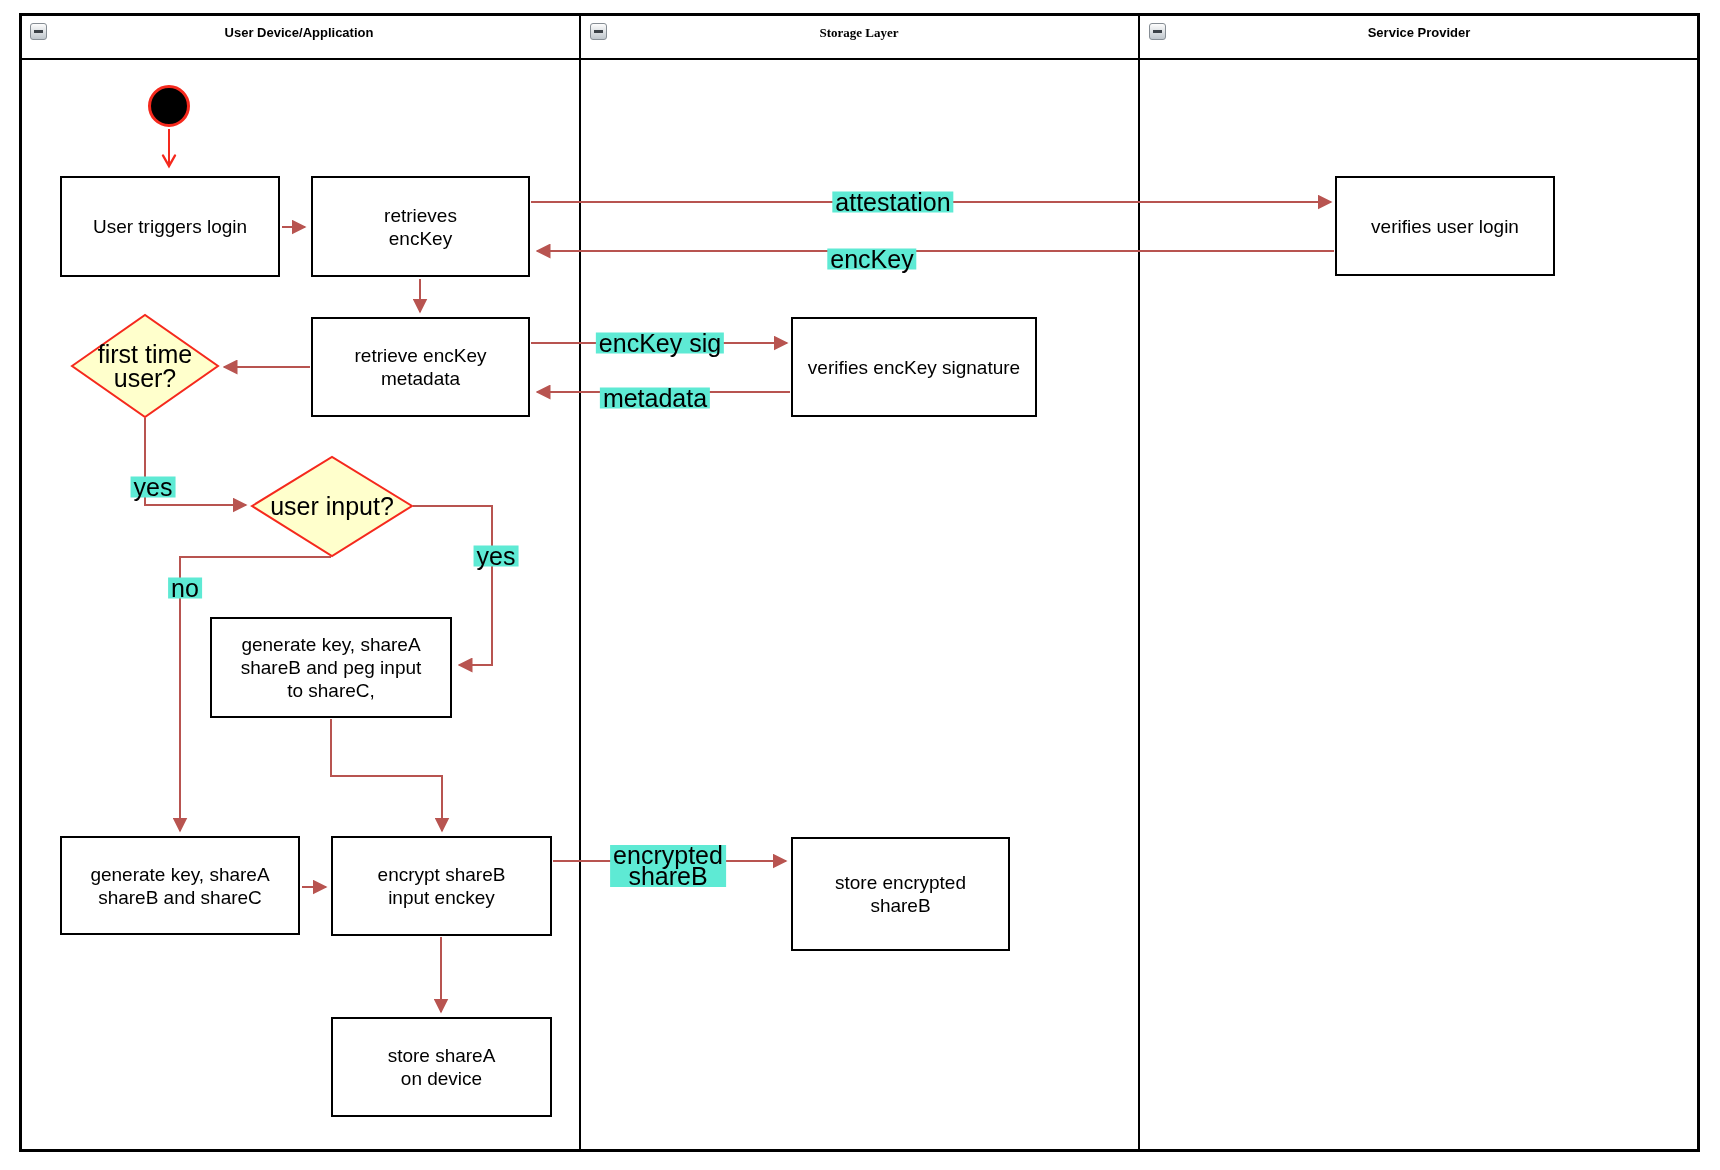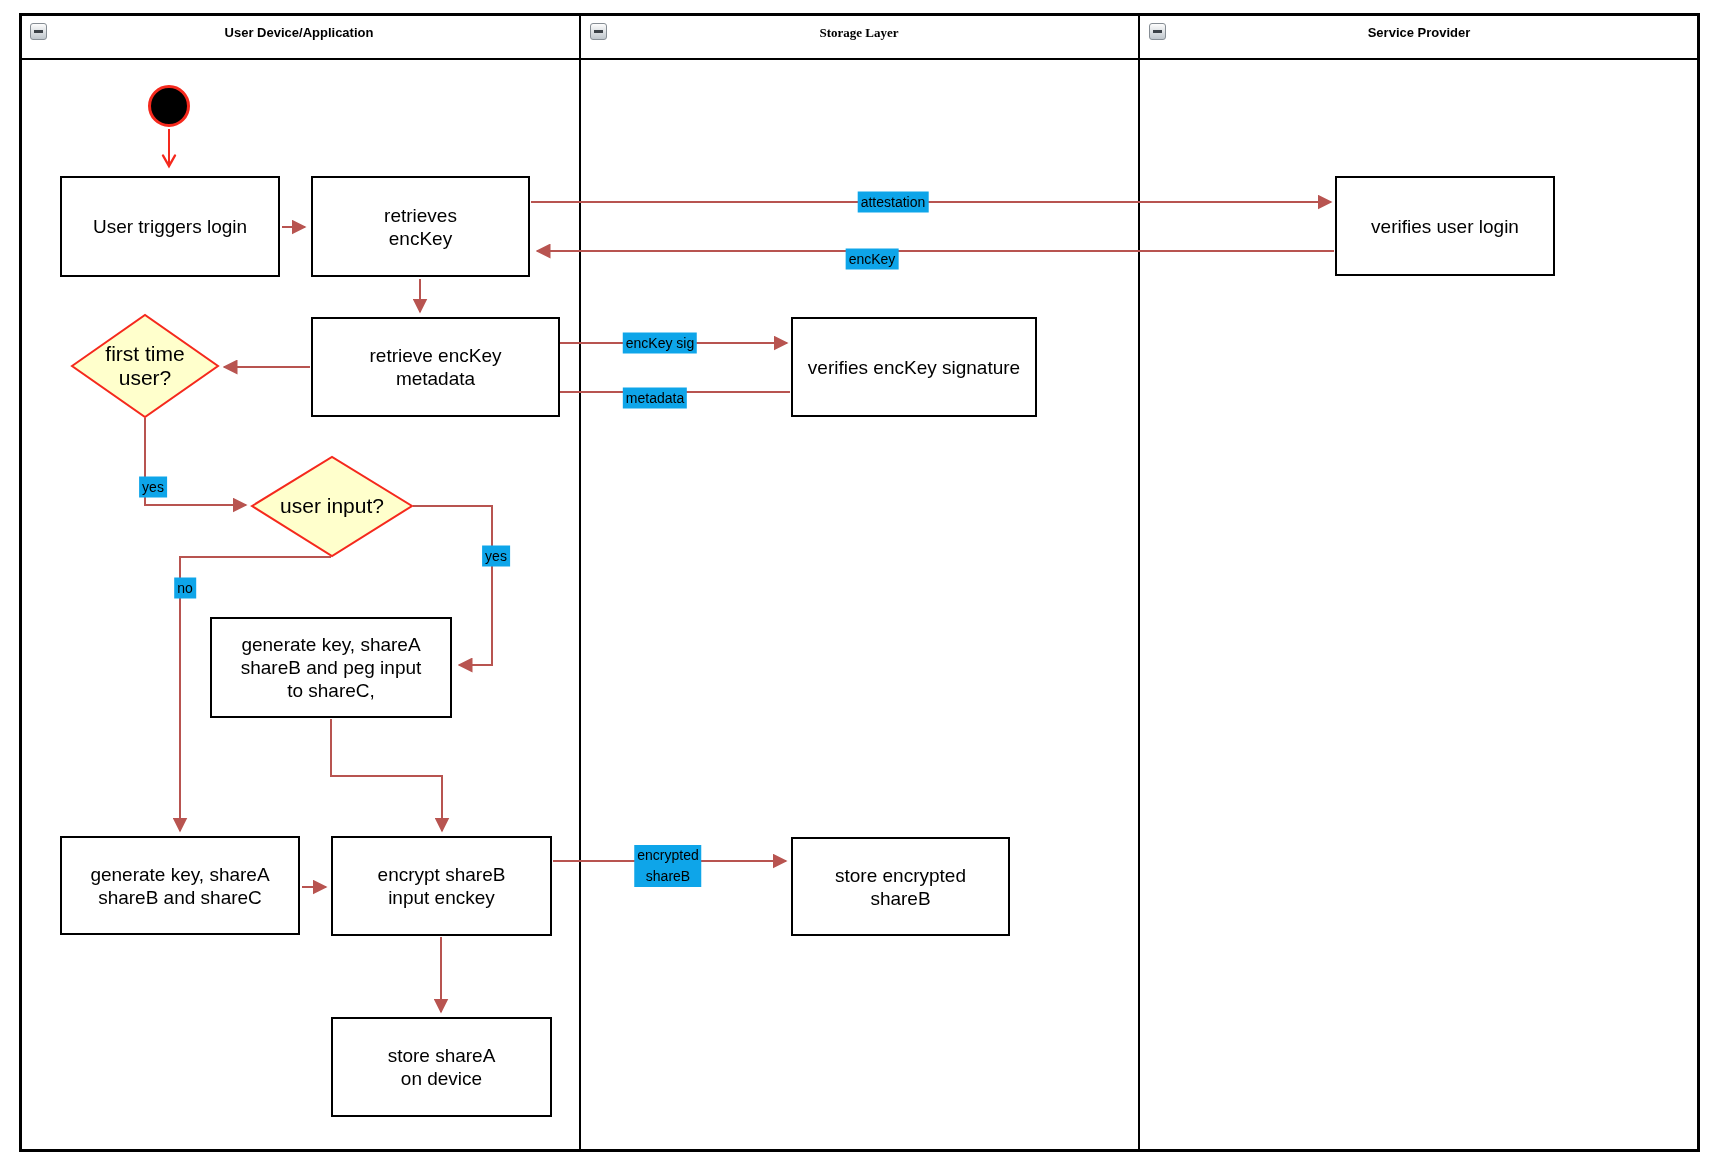--- a/index.html
+++ b/index.html
@@ -36,26 +36,26 @@
     font-size:19px; line-height:23px;
   }
   .node span { white-space:pre-line; }
   .node.nowrap span { white-space:nowrap; }
   .start-circle {
     position:absolute; left:148px; top:85px; width:42px; height:42px;
     box-sizing:border-box; background:#000; border:3px solid #f5291d; border-radius:50%;
   }
   .edge-label {
     position:absolute; transform:translate(-50%,-50%);
-    background:#0ea5e9; padding:0 3px; font-size:14px; line-height:21px;
+    background:#5eead4; padding:0 3px; font-size:25px; line-height:21px;
     text-align:center; white-space:pre-line;
   }
   .diamond-label {
     position:absolute; transform:translate(-50%,-50%);
-    font-size:21px; line-height:24px; text-align:center; white-space:pre-line;
+    font-size:25px; line-height:24px; text-align:center; white-space:pre-line;
   }
 </style>
 </head>
 <body>
 
 <div class="canvas">
 
   <div class="frame"></div>
   <div class="header-line"></div>
   <div class="vline" style="left:579px;"></div>
@@ -110,41 +110,41 @@
   <div class="node" style="left:60px;  top:176px; width:220px; height:101px;">
       <span>User triggers login</span>
     </div>
   <div class="node" style="left:311px; top:176px; width:219px; height:101px;">
       <span>retrieves
 encKey</span>
     </div>
   <div class="node" style="left:1335px;top:176px; width:220px; height:100px;">
       <span>verifies user login</span>
     </div>
-  <div class="node" style="left:311px; top:317px; width:249px; height:100px;">
+  <div class="node" style="left:311px; top:317px; width:219px; height:100px;">
       <span>retrieve encKey
 metadata</span>
     </div>
   <div class="node nowrap" style="left:791px; top:317px; width:246px; height:100px;">
       <span>verifies encKey signature</span>
     </div>
   <div class="node" style="left:210px; top:617px; width:242px; height:101px;">
       <span>generate key, shareA
 shareB and peg input
 to shareC,</span>
     </div>
   <div class="node" style="left:60px;  top:836px; width:240px; height:99px;">
       <span>generate key, shareA
 shareB and shareC</span>
     </div>
   <div class="node" style="left:331px; top:836px; width:221px; height:100px;">
       <span>encrypt shareB
 input enckey</span>
     </div>
-  <div class="node" style="left:791px; top:837px; width:219px; height:99px;">
+  <div class="node" style="left:791px; top:837px; width:219px; height:114px;">
       <span>store encrypted
 shareB</span>
     </div>
   <div class="node" style="left:331px; top:1017px;width:221px; height:100px;">
       <span>store shareA
 on device</span>
     </div>
 
   <div class="diamond-label" style="left:145px; top:366px;">first time
 user?</div>

